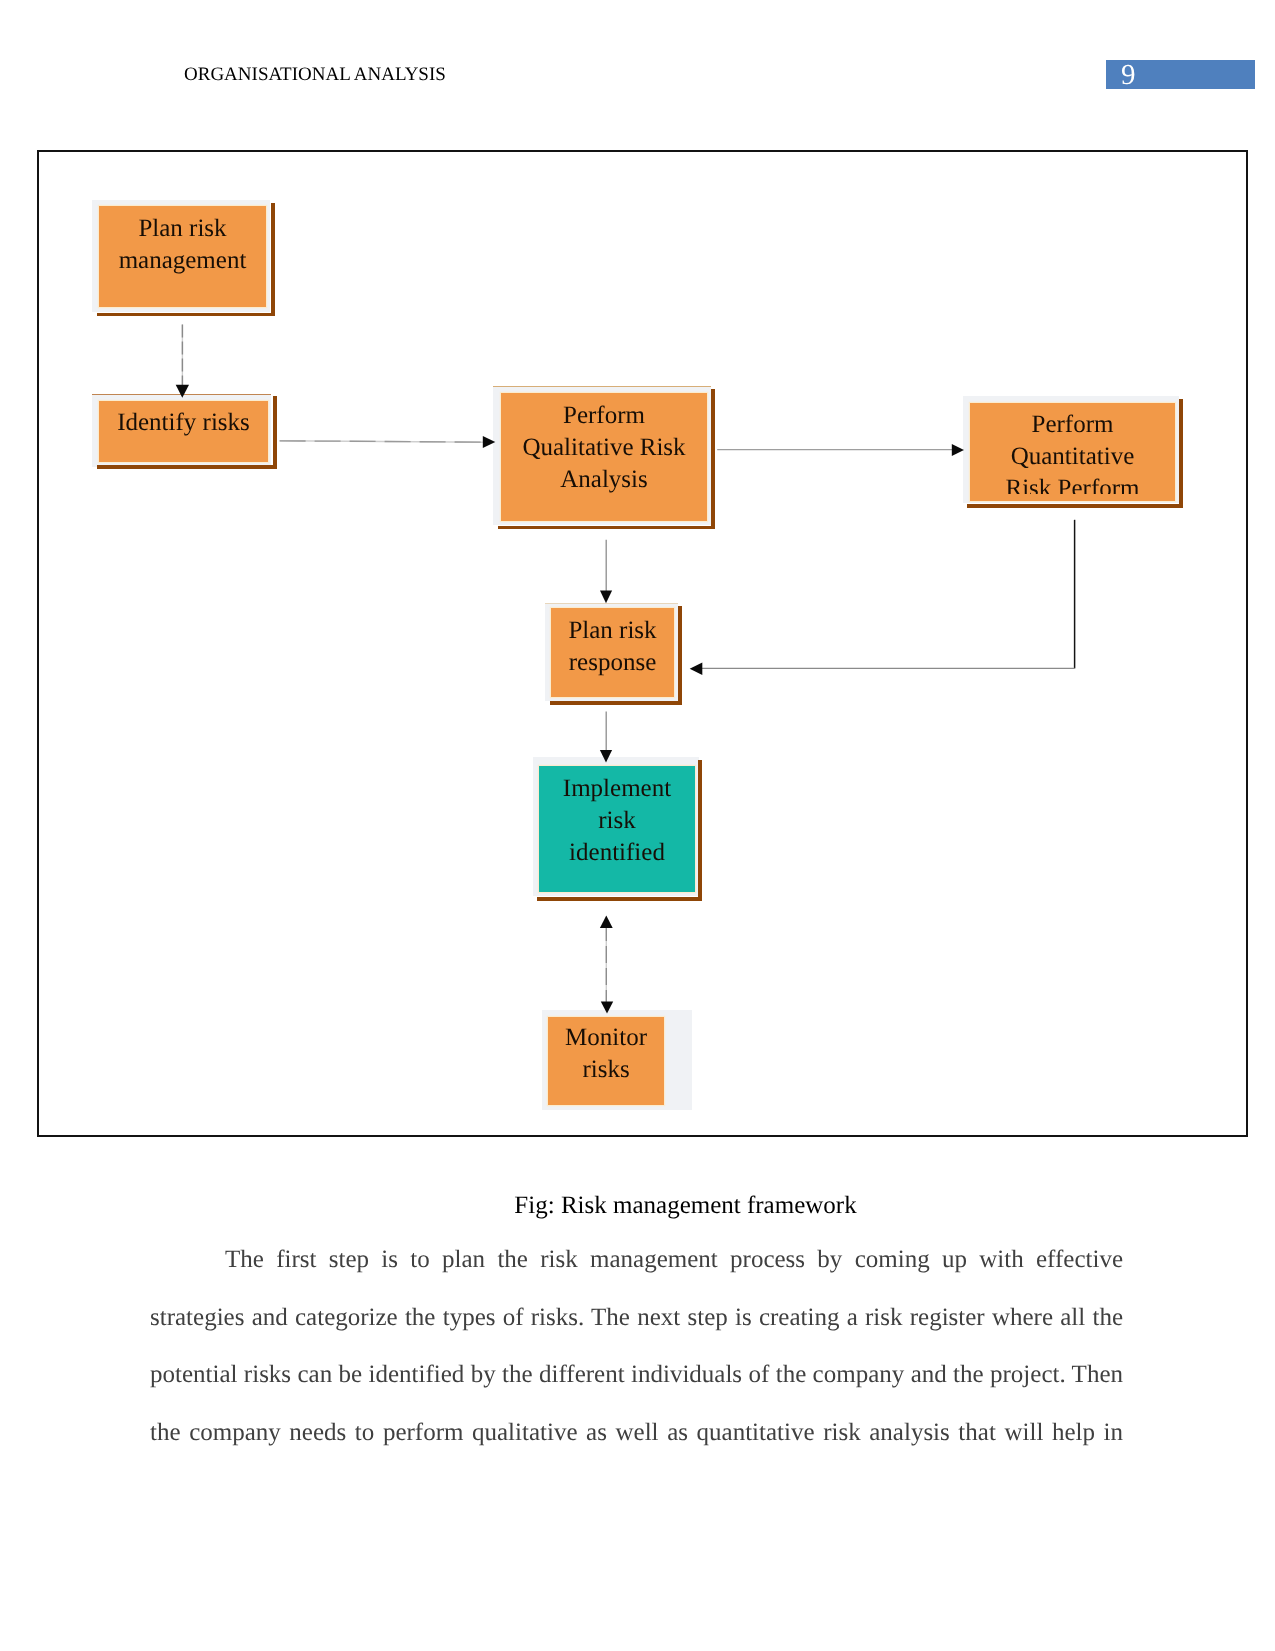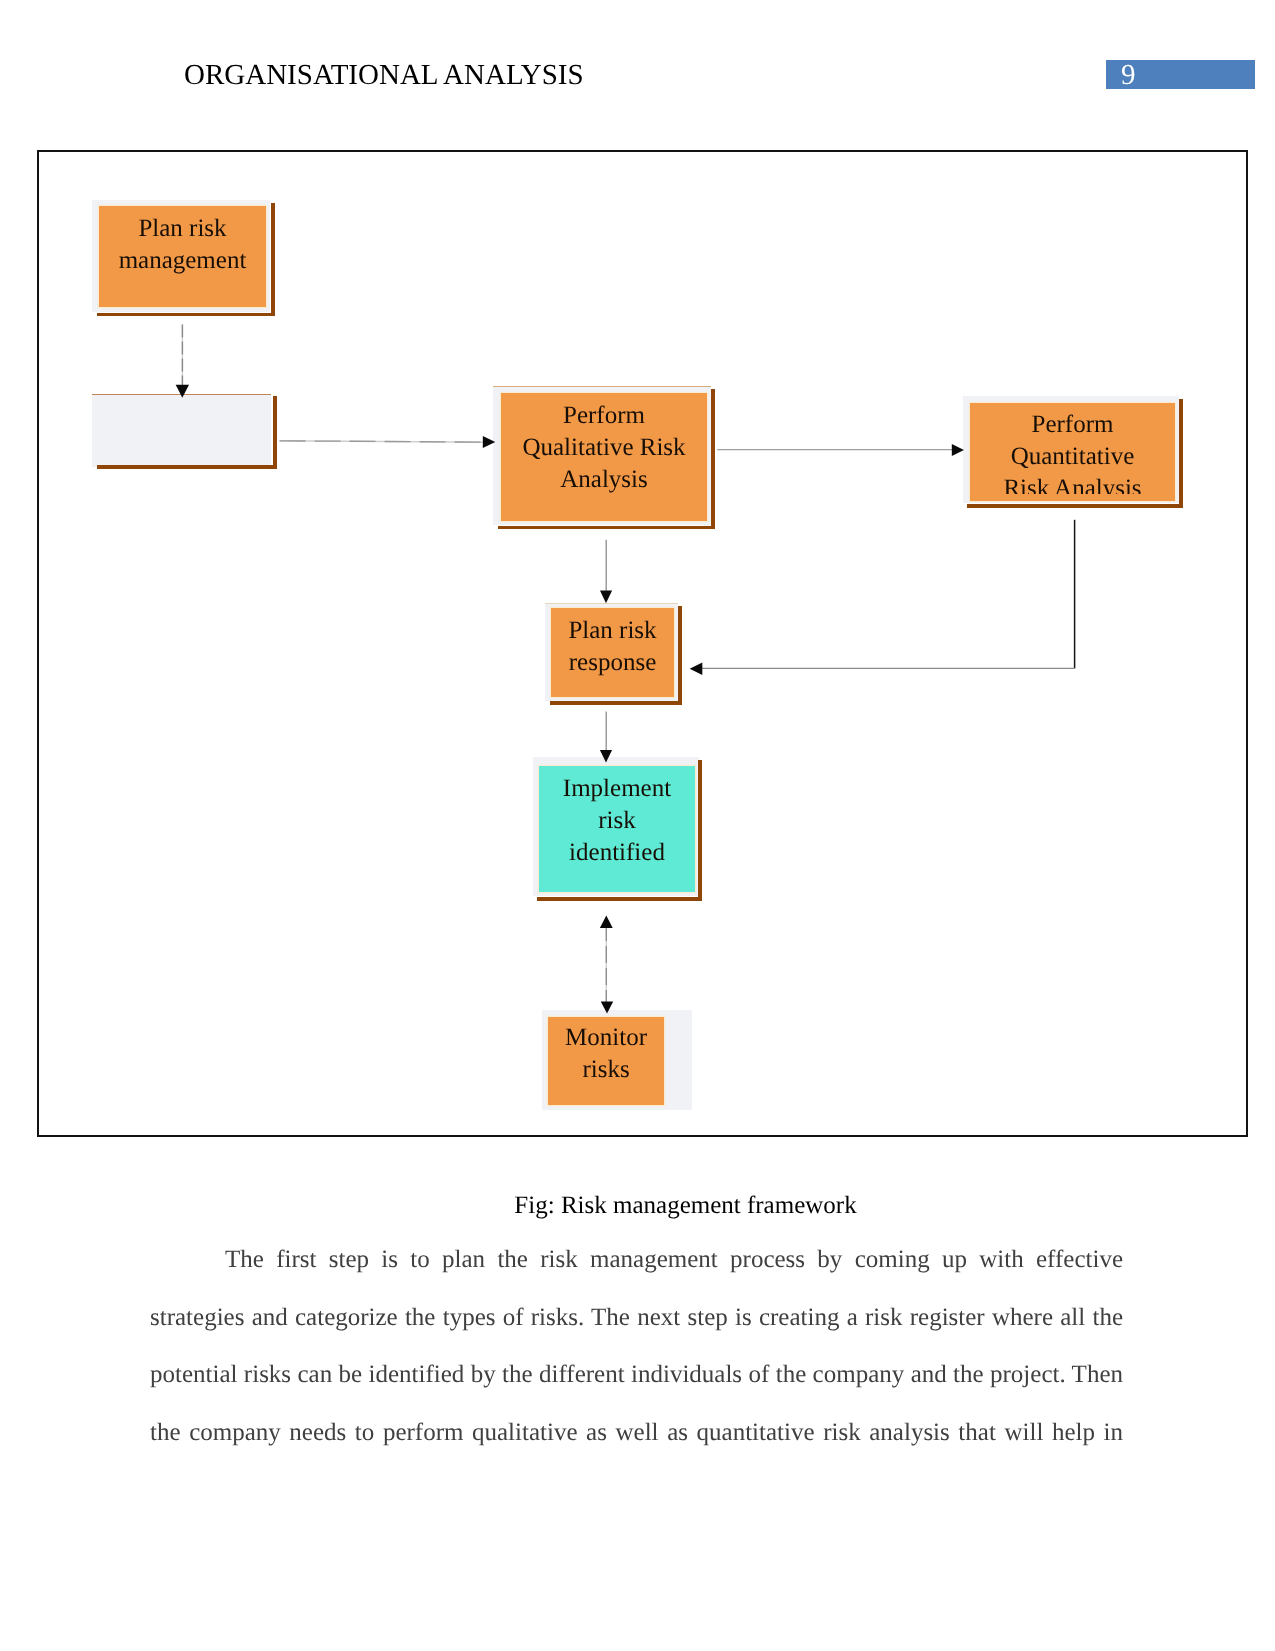--- a/index.html
+++ b/index.html
@@ -2,21 +2,21 @@
 <html><head>
 <meta charset="utf-8">
 <style>
   html,body{margin:0;padding:0;}
   body{width:1275px;height:1651px;background:#ffffff;
        font-family:"Liberation Serif",serif;
        -webkit-font-smoothing:antialiased;text-rendering:geometricPrecision;}
   .page{position:relative;width:1275px;height:1651px;overflow:hidden;background:#fff;}
 
   
-  .hdr-title{position:absolute;left:184px;top:60px;font-size:29px;line-height:30px;
+  .hdr-title{position:absolute;left:184px;top:60px;font-size:19px;line-height:30px;
              color:#000;white-space:nowrap;font-family:Liberation Serif, serif;}
   .pagenum-badge{position:absolute;left:1106px;top:60px;width:149px;height:29px;}
   .pagenum{position:absolute;left:1121px;top:60px;font-size:29px;line-height:30px;color:#fff;}
 
   
   .figframe{position:absolute;left:37px;top:150px;width:1211px;height:987px;
             border:2px solid #131313;box-sizing:border-box;background:#fff;}
   .figsvg{position:absolute;left:0;top:0;z-index:10;overflow:visible;}
 
   
@@ -56,20 +56,25 @@
             <div class="lbl-line">Plan risk</div>
             <div class="lbl-line">management</div>
           </div>
       </div>
     </div>
 
     <div class="node" style="left:53px;top:242px;width:179px;height:73px;">
       <div class="shadow" style="left: 181px; top: 2px; width: 4px; height: 73px; background-color: rgb(143, 70, 7);"></div>
       <div class="shadow" style="left: 5px; top: 71px; width: 180px; height: 4px; background-color: rgb(143, 70, 7);"></div>
       <div class="frame" style="border-top: 1px solid rgb(192, 133, 82); background-color: rgb(240, 242, 245);"></div>
+      <div class="fill" style="left: 7px; top: 7px; width: 169px; height: 61px; background-color: rgb(242, 153, 72);">
+        <div class="lbl" style="top:6px;">
+            <div class="lbl-line">Identify risks</div>
+          </div>
+      </div>
     </div>
 
     <div class="node" style="left:454px;top:234px;width:218px;height:139px;">
       <div class="shadow" style="left: 218px; top: 3px; width: 4px; height: 140px; background-color: rgb(143, 70, 7);"></div>
       <div class="shadow" style="left: 5px; top: 140px; width: 217px; height: 3px; background-color: rgb(143, 70, 7);"></div>
       <div class="frame" style="border-top: 1px solid rgb(215, 174, 120); background-color: rgb(240, 242, 245);"></div>
       <div class="fill" style="left: 8px; top: 7px; width: 206px; height: 128px; background-color: rgb(242, 153, 72);">
         <div class="lbl" style="top:7px;">
             <div class="lbl-line">Perform</div>
             <div class="lbl-line">Qualitative Risk</div>
@@ -80,21 +85,21 @@
 
     <div class="node" style="left:924px;top:244px;width:216px;height:107px;">
       <div class="shadow" style="left: 216px; top: 3px; width: 4px; height: 109px; background-color: rgb(143, 70, 7);"></div>
       <div class="shadow" style="left: 4px; top: 108px; width: 216px; height: 4px; background-color: rgb(143, 70, 7);"></div>
       <div class="frame" style="background-color: rgb(240, 242, 245);"></div>
       <div class="fill" style="left: 7px; top: 7px; width: 205px; height: 98px; background-color: rgb(242, 153, 72);">
         <div class="lbl-clip" style="position:absolute;left:0;right:0;top:0;height:91px;overflow:hidden;">
           <div class="lbl" style="top:6px;">
               <div class="lbl-line">Perform</div>
               <div class="lbl-line">Quantitative</div>
-              <div class="lbl-line">Risk Analysis</div>
+              <div class="lbl-line">Risk Perform</div>
             </div>
         </div>
       </div>
     </div>
 
     <div class="node" style="left:506px;top:451px;width:133px;height:98px;">
       <div class="shadow" style="left: 133px; top: 3px; width: 4px; height: 99px; background-color: rgb(143, 70, 7);"></div>
       <div class="shadow" style="left: 5px; top: 98px; width: 132px; height: 4px; background-color: rgb(143, 70, 7);"></div>
       <div class="frame" style="border-top: 1px solid rgb(232, 214, 187); background-color: rgb(240, 242, 245);"></div>
       <div class="fill" style="left: 6px; top: 5px; width: 123px; height: 89px; background-color: rgb(242, 153, 72);">
@@ -102,21 +107,21 @@
             <div class="lbl-line">Plan risk</div>
             <div class="lbl-line">response</div>
           </div>
       </div>
     </div>
 
     <div class="node" style="left:494px;top:605px;width:166px;height:139px;">
       <div class="shadow" style="left: 165px; top: 3px; width: 4px; height: 141px; background-color: rgb(143, 70, 7);"></div>
       <div class="shadow" style="left: 4px; top: 140px; width: 165px; height: 4px; background-color: rgb(143, 70, 7);"></div>
       <div class="frame" style="background-color: rgb(240, 242, 245);"></div>
-      <div class="fill" style="left: 6px; top: 9px; width: 156px; height: 126px; background-color: #5eead4;">
+      <div class="fill" style="left: 6px; top: 9px; width: 156px; height: 126px; background-color: #14b8a6;">
         <div class="lbl" style="top:7px;">
             <div class="lbl-line">Implement</div>
             <div class="lbl-line">risk</div>
             <div class="lbl-line">identified</div>
           </div>
       </div>
     </div>
 
     <div class="node" style="left:503px;top:858px;width:150px;height:100px;">
       <div class="frame" style="background-color: rgb(240, 242, 245);"></div>

